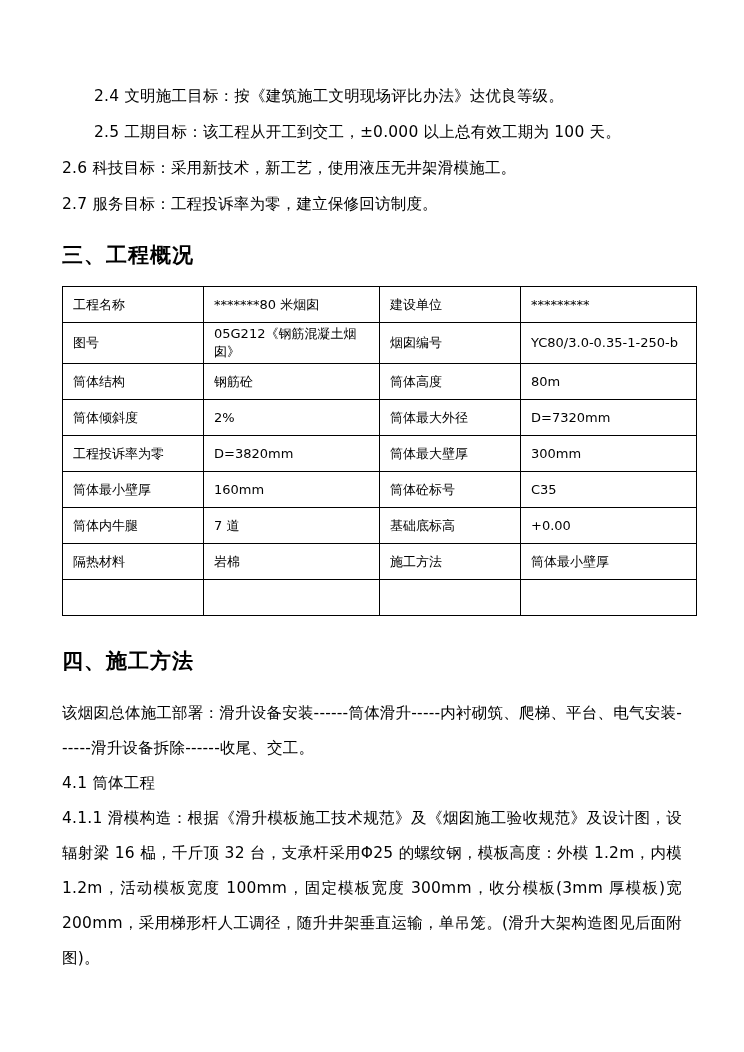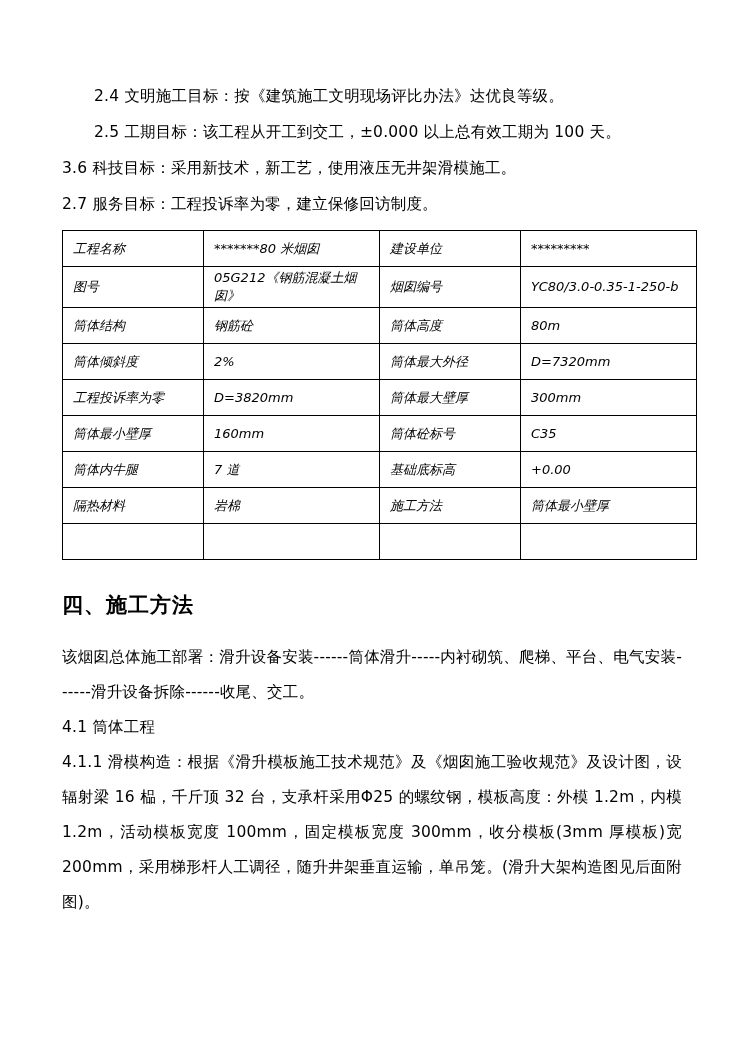--- a/index.html
+++ b/index.html
@@ -42,21 +42,20 @@
     letter-spacing: 1px;
   }
   .heading.h-second {
     margin-top: 22px;
   }
   table.info {
     border-collapse: collapse;
     width: 100%;
     margin: 8px 0 10px 0;
     table-layout: fixed;
-    font-style: italic;
   }
   table.info td {
     border: 1px solid #000000;
     height: 31px;
     padding: 2px 10px;
     font-size: 13px;
     line-height: 18px;
     vertical-align: middle;
     font-family: "DejaVu Sans", "Liberation Sans", sans-serif;
     word-break: break-all;
@@ -68,23 +67,24 @@
   .body-block { margin-top: 12px; }
   .tight { line-height: 35px; }
 </style>
 </head>
 <body>
 
 <div class="page">
 
   <p class="para indent">2.4 文明施工目标：按《建筑施工文明现场评比办法》达优良等级。</p>
   <p class="para indent">2.5 工期目标：该工程从开工到交工，±0.000 以上总有效工期为 100 天。</p>
-  <p class="para">3.6 科技目标：采用新技术，新工艺，使用液压无井架滑模施工。</p>
+  <p class="para">2.6 科技目标：采用新技术，新工艺，使用液压无井架滑模施工。</p>
   <p class="para">2.7 服务目标：工程投诉率为零，建立保修回访制度。</p>
 
+  <h2 class="heading">三、工程概况</h2>
 
   <table class="info">
     <tbody>
       <tr>
         <td class="label">工程名称</td>
         <td class="val">*******80 米烟囱</td>
         <td class="label">建设单位</td>
         <td class="val">*********</td>
       </tr>
       <tr>

